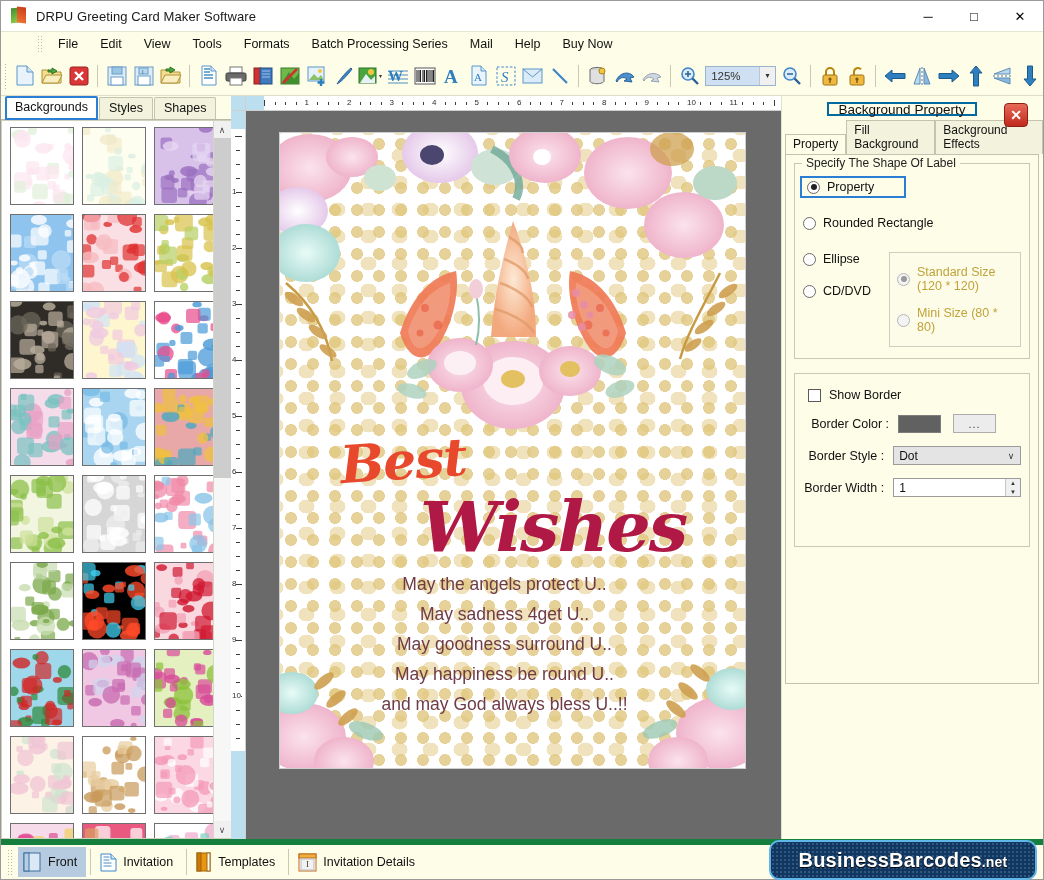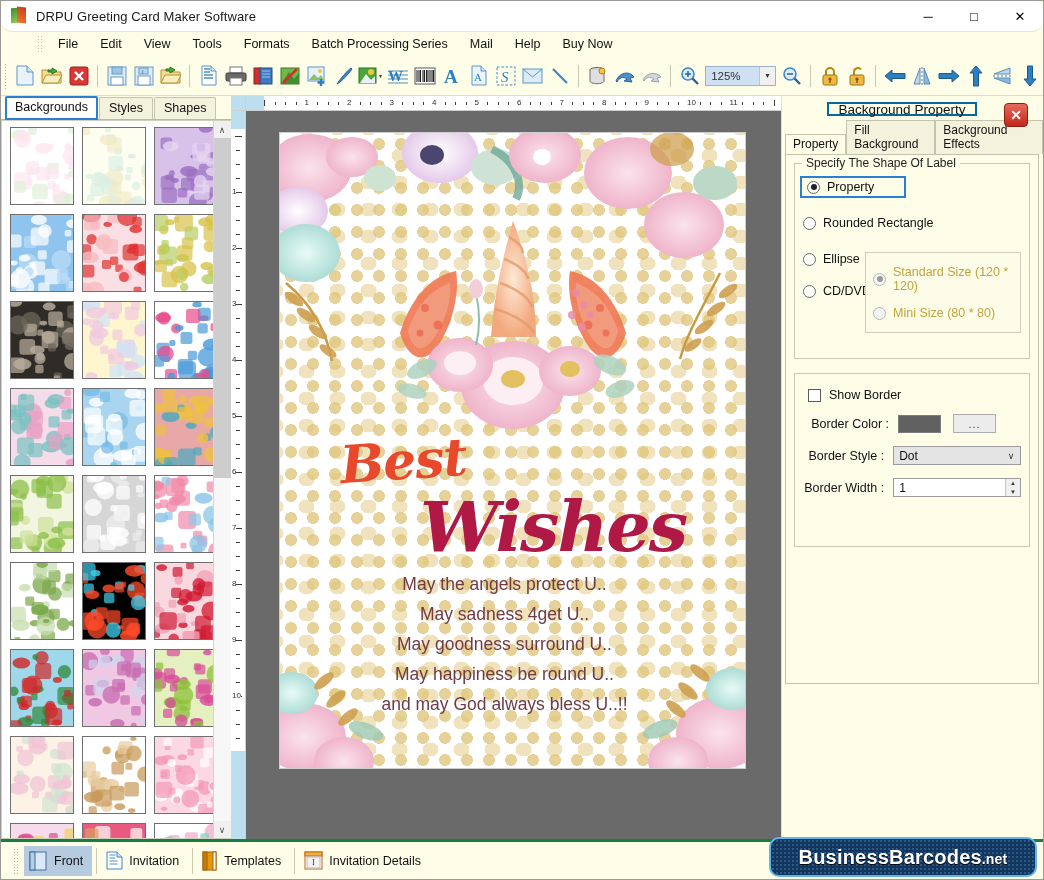--- a/index.html
+++ b/index.html
@@ -19,21 +19,20 @@
     position:relative;
     display:flex; flex-direction:column;
   }
 
   
   .titlebar {
     height:31px; min-height:31px;
     background:#ffffff;
     display:flex; align-items:center;
     border-bottom:1px solid #e6e6d0;
-    border-radius:11px;
   }
   .title-icon {
     width:18px;height:18px;margin-left:9px;margin-right:8px;
     position:relative;flex:none;
   }
   .title-icon .b1{position:absolute;left:1px;top:1px;width:7px;height:15px;background:linear-gradient(160deg,#3f8f2e,#8ccf4e);transform:skewY(-6deg);}
   .title-icon .b2{position:absolute;left:7px;top:0px;width:9px;height:16px;background:linear-gradient(200deg,#c93b1c,#f0762f);transform:skewY(6deg);}
   .title-text { font-size:13px; color:#1a1a1a; letter-spacing:.1px;}
   .win-controls { margin-left:auto; display:flex; height:31px;}
   .win-btn {
@@ -158,42 +157,42 @@
   .group > .legend{position:absolute;top:-8px;left:7px;background:#fdfde8;padding:0 4px;font-size:12px;color:#222;}
   .radio-row{display:flex;align-items:center;margin:4px 0;}
   .radio{width:13px;height:13px;border-radius:50%;border:1px solid #6a6a6a;background:#fff;flex:none;
     display:flex;align-items:center;justify-content:center;margin-right:7px;}
   .radio.on::after{content:"";width:6px;height:6px;border-radius:50%;background:#222;}
   .radio.dis{border-color:#b5b5b5;background:#f3f3f3;}
   .radio.dis.on::after{background:#9a9a9a;}
   .rlabel{font-size:12.5px;color:#111;}
   .rlabel.dis{color:#c0a33a;}
   .sel-outline{border:2px solid #2a7fd4;padding:2px 30px 2px 5px;display:inline-flex;align-items:center;margin:2px 0 6px -3px;}
-  .subbox{position:absolute;right:8px;top:88px;width:156px;border:1px solid #cfcfbd;background:#fcfce9;padding:8px 7px;}
+  .subbox{position:absolute;right:8px;top:88px;width:132px;border:1px solid #cfcfbd;background:#fcfce9;padding:8px 7px;}
   .chkrow{display:flex;align-items:center;margin-bottom:12px;}
   .chk{width:13px;height:13px;border:1px solid #5a5a5a;background:#fff;margin-right:8px;flex:none;}
   .frow{display:flex;align-items:center;margin-bottom:13px;}
   .flabel{width:86px;text-align:right;font-size:12.5px;color:#111;margin-right:9px;}
   .color-swatch{width:43px;height:18px;background:#616161;border:1px solid #7d7d7d;}
   .dots-btn{width:43px;height:19px;background:#ececec;border:1px solid #adadad;
      display:flex;align-items:center;justify-content:center;font-size:11px;color:#444;letter-spacing:1px;}
   .combo{width:135px;height:19px;background:#e4e4e4;border:1px solid #9c9c9c;display:flex;align-items:center;
      font-size:12px;color:#111;padding-left:5px;}
   .combo .cv{flex:1;}
   .combo .ch{width:18px;text-align:center;font-size:9px;color:#333;}
   .spin{width:135px;height:19px;background:#fff;border:1px solid #9c9c9c;display:flex;align-items:center;
      font-size:12px;color:#111;padding-left:5px;}
   .spin .sv{flex:1;}
   .spin .sbtns{width:15px;height:17px;display:flex;flex-direction:column;border-left:1px solid #c6c6c6;}
   .spin .sbtns div{flex:1;background:#f0f0f0;display:flex;align-items:center;justify-content:center;font-size:6px;color:#333;}
 
   
   .bottombar{
     height:40px;min-height:40px;background:#fdfde8;display:flex;align-items:center;
-    border-top:3px solid #15803d;padding-left:12px;position:relative;
+    border-top:6px solid #15803d;padding-left:6px;position:relative;
   }
   .bb-grip{width:7px;height:26px;margin-right:4px;
     background-image:radial-gradient(#b9b9a3 40%, transparent 41%);background-size:3px 3px;}
   .bb-item{display:flex;align-items:center;padding:3px 9px 3px 5px;gap:6px;font-size:12.5px;color:#111;height:30px;}
   .bb-item.active{background:#b6cbe0;}
   .bb-sep{width:1px;height:26px;background:#c9c9b4;margin:0 4px;}
   .logo{
     position:absolute;right:6px;top:-5px;width:268px;height:40px;border-radius:10px;
     background:#12365e;border:2px solid #5fb6e8;
     background-image:radial-gradient(#2c5a86 35%, transparent 36%);

